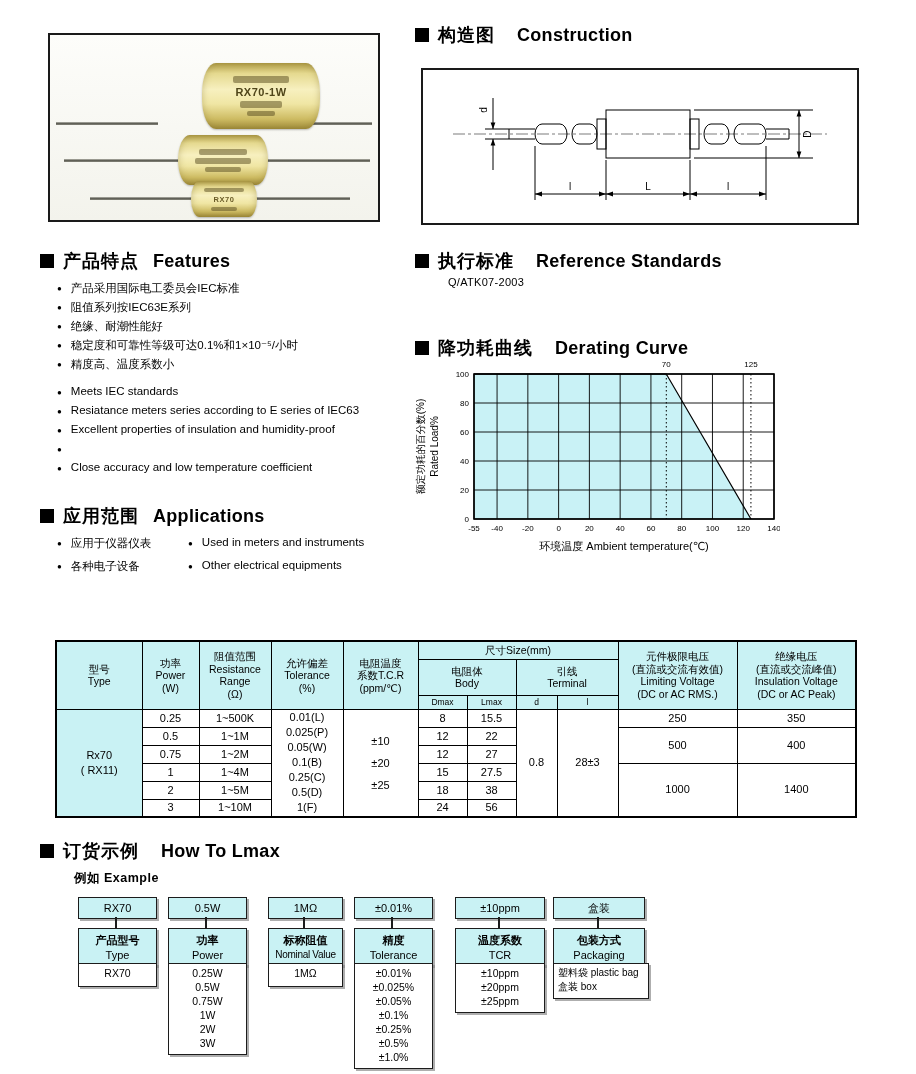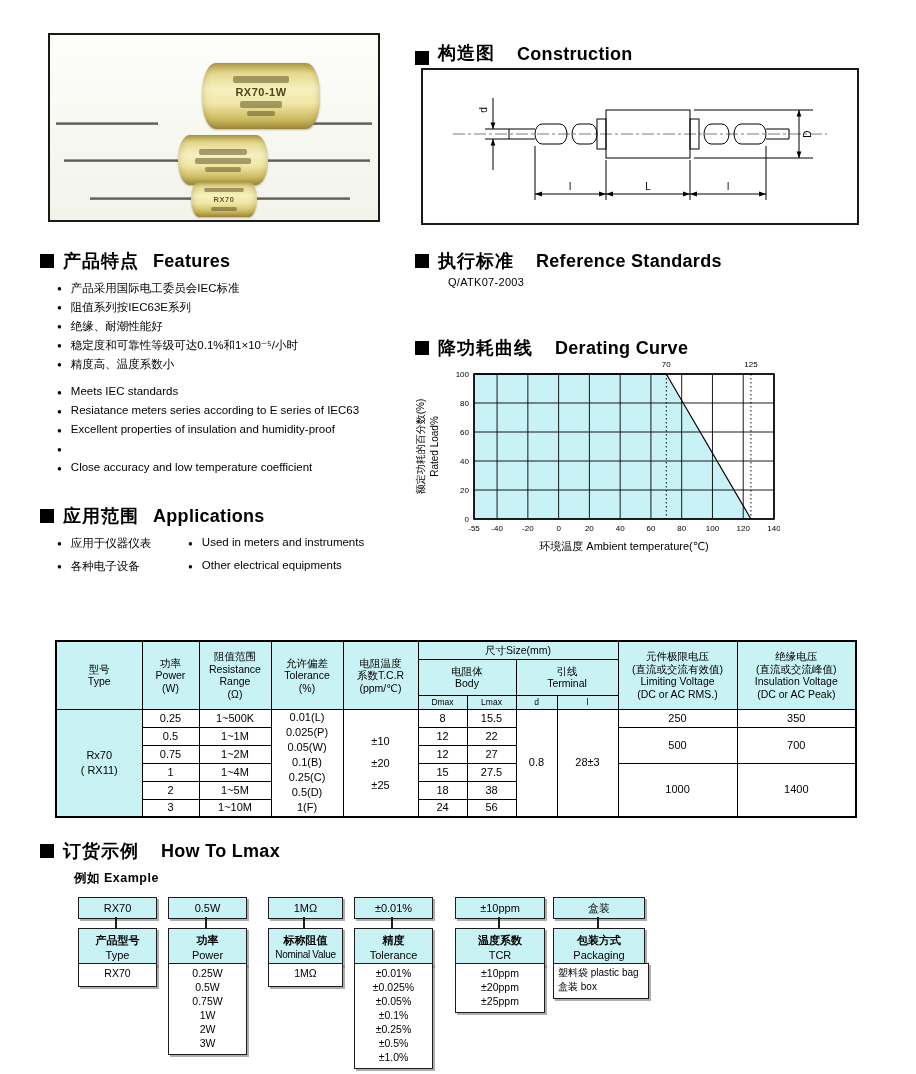--- a/index.html
+++ b/index.html
@@ -89,21 +89,21 @@
     </div>
     <div class="lead" style="left:40px;top:162px;width:104px;"></div>
     <div class="lead" style="left:204px;top:162px;width:96px;"></div>
     <div class="rbody" style="left:141px;top:146px;width:66px;height:36px;">
       <div class="smu" style="width:40px;height:4px;"></div>
       <div class="r-label" style="font-size:7.5px;color:#6a5c28;">RX70</div>
       <div class="smu" style="width:26px;height:4px;"></div>
     </div>
   </div>
 
-  <div class="sec-h" style="left:415px;top:41px;align-items:flex-end;">
+  <div class="sec-h" style="left:415px;top:23px;">
     <span class="sq"></span>
     <span class="zh">构造图</span>
     <span class="en">Construction</span>
   </div>
   <div id="construction-box">
     <svg width="434" height="153" viewBox="0 0 434 153">
       <g stroke="#000" fill="none" stroke-width="1">
         <line x1="30" y1="64" x2="404" y2="64" stroke="#444" stroke-width="0.7" stroke-dasharray="12 3 3 3"></line>
         <line x1="86" y1="59" x2="112" y2="59"></line>
           <line x1="86" y1="69" x2="112" y2="69"></line>
@@ -364,21 +364,21 @@
         <td rowspan="6">28±3</td>
         <td>250</td>
         <td>350</td>
       </tr>
       <tr class="body-r">
         <td>0.5</td>
         <td>1~1M</td>
         <td>12</td>
         <td>22</td>
         <td rowspan="2">500</td>
-        <td rowspan="2">700</td>
+        <td rowspan="2">400</td>
       </tr>
       <tr class="body-r">
         <td>0.75</td>
         <td>1~2M</td>
         <td>12</td>
         <td>27</td>
       </tr>
       <tr class="body-r">
         <td>1</td>
         <td>1~4M</td>

